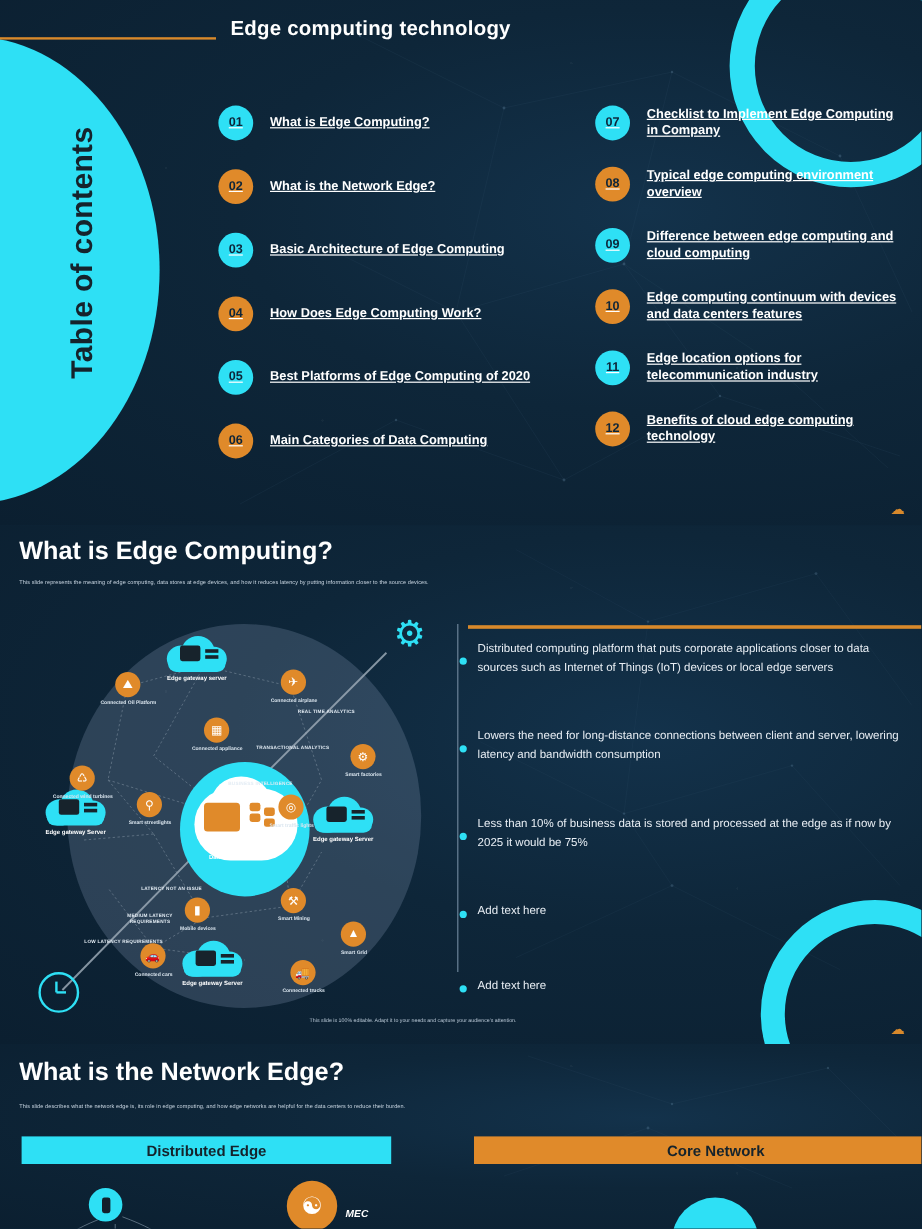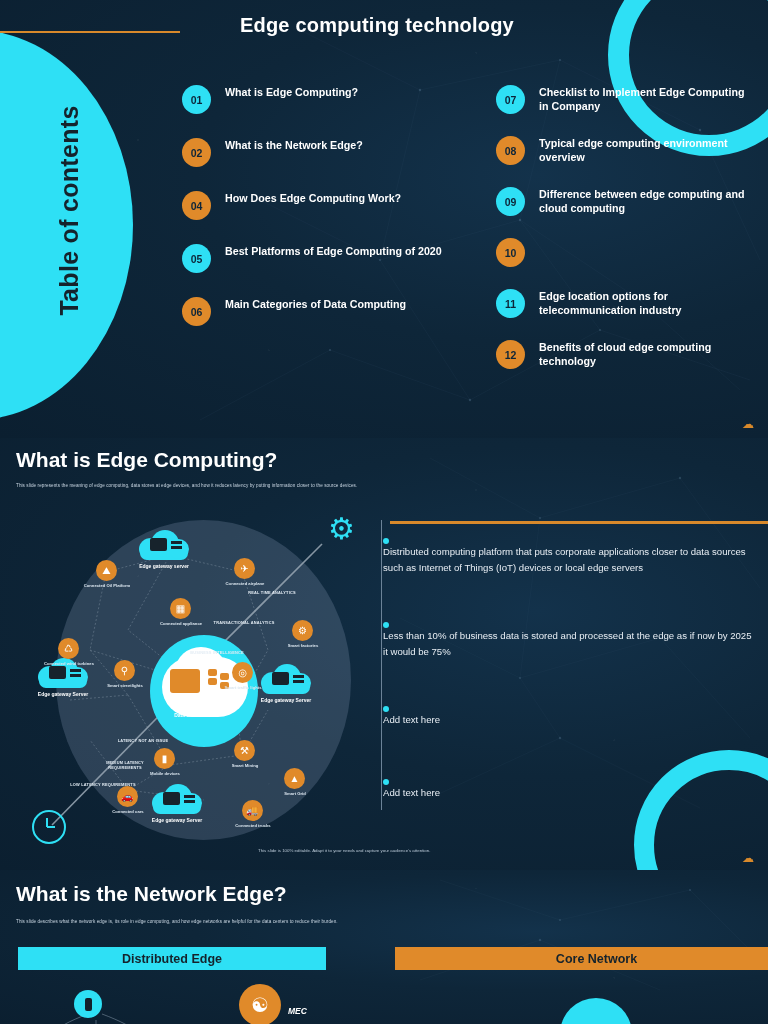--- a/index.html
+++ b/index.html
@@ -19,46 +19,46 @@
   .net{position:absolute;inset:0;opacity:.5;pointer-events:none;}
 
   
   #slide1{top:0;height:438px;}
   .toc-blob{position:absolute;left:-185px;top:30px;width:318px;height:390px;
     background:#2ee0f5;border-radius:50%;}
   .toc-vert{position:absolute;left:-41px;top:196px;width:220px;
     transform:rotate(-90deg);text-align:center;
     font-size:25px;font-weight:bold;color:#15232c;letter-spacing:.3px;}
   .hdr-line{position:absolute;left:0px;top:31px;width:180px;height:2px;background:#d8892b;}
-  .hdr-title{position:absolute;left:192px;top:14px;font-size:20px;font-weight:bold;
-    letter-spacing:.2px;color:#ffffff;margin-left:48px;}
+  .hdr-title{position:absolute;left:192px;top:14px;font-size:17px;font-weight:bold;
+    letter-spacing:.2px;color:#ffffff;}
   .ring-tr{position:absolute;right:-42px;top:-46px;width:160px;height:160px;
     border:21px solid #2ee0f5;border-radius:50%;}
 
   .toc-col{position:absolute;top:85px;}
   .toc-col.left{left:182px;width:300px;}
   .toc-col.right{left:496px;width:258px;}
-  .toc-item{display:flex;min-height:34px;margin-bottom:19px;}
+  .toc-item{display:flex;align-items:center;min-height:34px;margin-bottom:19px;text-decoration:underline;}
   .toc-col.right .toc-item{margin-bottom:17px;}
   .toc-num{flex:0 0 auto;width:29px;height:29px;border-radius:50%;
     display:flex;align-items:center;justify-content:center;
     font-size:10.5px;font-weight:bold;color:#0d2539;margin-right:14px;}
   .toc-num.cy{background:#2ee0f5;}
   .toc-num.or{background:#e08a2a;}
   .toc-txt{font-size:10.7px;font-weight:bold;line-height:1.34;color:#ffffff;}
 
   
   #slide2{top:438px;height:432px;}
   .s-title{position:absolute;left:16px;top:10px;font-size:21px;font-weight:bold;color:#fff;}
   .s-sub{position:absolute;left:16px;top:45px;font-size:4.6px;color:#c9d6e2;letter-spacing:.08px;}
   .orange-rule{position:absolute;left:390px;top:83px;right:0;height:2.5px;background:#d8892b;}
   .vline{position:absolute;left:381px;top:82px;width:1px;height:290px;background:#6c8398;}
 
   .bullets{position:absolute;left:383px;top:95px;right:10px;}
-  .bullet{display:flex;align-items:flex-start;margin-bottom:42px;flex-direction:column;}
+  .bullet{display:flex;align-items:center;margin-bottom:42px;}
   .bdot{flex:0 0 auto;width:6px;height:6px;border-radius:50%;background:#2ee0f5;
     margin:5px 9px 0 0;}
   .btxt{font-size:9.6px;line-height:1.62;color:#e8eef4;}
   .foot{position:absolute;left:258px;top:410px;font-size:4.4px;color:#b9c8d6;}
   .arc-br{position:absolute;right:-56px;bottom:-70px;width:150px;height:150px;
     border:20px solid #2ee0f5;border-radius:50%;}
 
   
   .diagram{position:absolute;left:10px;top:72px;width:360px;height:340px;}
   .big-ellipse{position:absolute;left:46px;top:10px;width:295px;height:320px;
@@ -139,20 +139,24 @@
   <div class="toc-col left">
     <div class="toc-item">
       <span class="toc-num cy">01</span>
       <span class="toc-txt">What is Edge Computing?</span>
     </div>
     <div class="toc-item">
       <span class="toc-num or">02</span>
       <span class="toc-txt">What is the Network Edge?</span>
     </div>
     <div class="toc-item">
+      <span class="toc-num cy">03</span>
+      <span class="toc-txt">Basic Architecture of Edge Computing</span>
+    </div>
+    <div class="toc-item">
       <span class="toc-num or">04</span>
       <span class="toc-txt">How Does Edge Computing Work?</span>
     </div>
     <div class="toc-item">
       <span class="toc-num cy">05</span>
       <span class="toc-txt">Best Platforms of Edge Computing of 2020</span>
     </div>
     <div class="toc-item">
       <span class="toc-num or">06</span>
       <span class="toc-txt">Main Categories of Data Computing</span>
@@ -167,20 +171,21 @@
     <div class="toc-item">
       <span class="toc-num or">08</span>
       <span class="toc-txt">Typical edge computing environment overview</span>
     </div>
     <div class="toc-item">
       <span class="toc-num cy">09</span>
       <span class="toc-txt">Difference between edge computing and cloud computing</span>
     </div>
     <div class="toc-item">
       <span class="toc-num or">10</span>
+      <span class="toc-txt">Edge computing continuum with devices and data centers features</span>
     </div>
     <div class="toc-item">
       <span class="toc-num cy">11</span>
       <span class="toc-txt">Edge location options for telecommunication industry</span>
     </div>
     <div class="toc-item">
       <span class="toc-num or">12</span>
       <span class="toc-txt">Benefits of cloud edge computing technology</span>
     </div>
   </div>
@@ -208,20 +213,24 @@
   <div class="s-title">What is Edge Computing?</div>
   <div class="s-sub">This slide represents the meaning of edge computing, data stores at edge devices, and how it reduces latency by putting information closer to the source devices.</div>
 
   <div class="orange-rule"></div>
   <div class="vline"></div>
 
   <div class="bullets">
     <div class="bullet">
       <span class="bdot"></span>
       <span class="btxt">Distributed computing platform that puts corporate applications closer to data sources such as Internet of Things (IoT) devices or local edge servers</span>
+    </div>
+    <div class="bullet">
+      <span class="bdot"></span>
+      <span class="btxt">Lowers the need for long-distance connections between client and server, lowering latency and bandwidth consumption</span>
     </div>
     <div class="bullet">
       <span class="bdot"></span>
       <span class="btxt">Less than 10% of business data is stored and processed at the edge as if now by 2025 it would be 75%</span>
     </div>
     <div class="bullet" style="margin-bottom:46px">
       <span class="bdot"></span>
       <span class="btxt">Add text here</span>
     </div>
     <div class="bullet">

